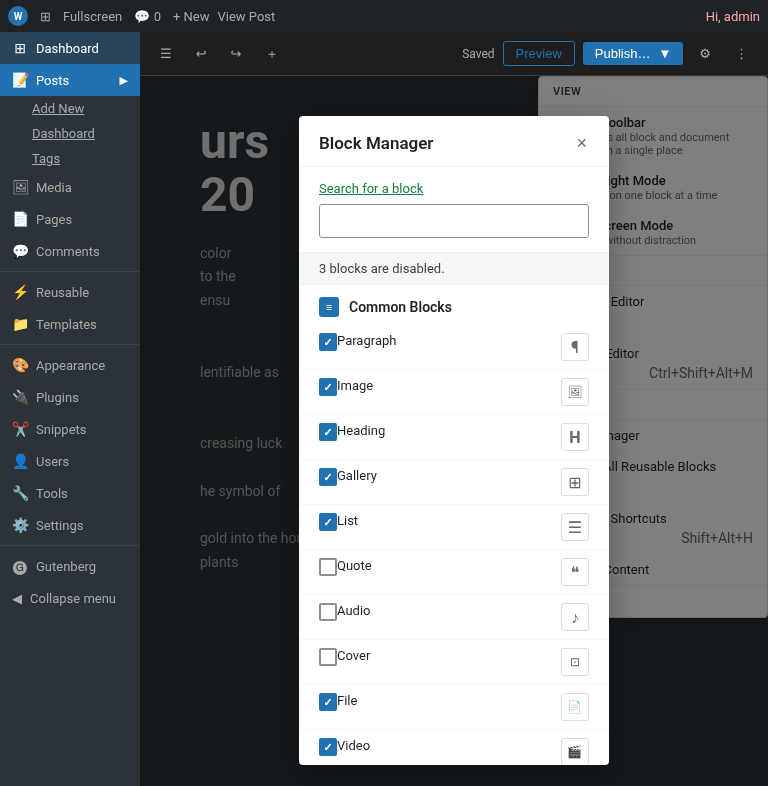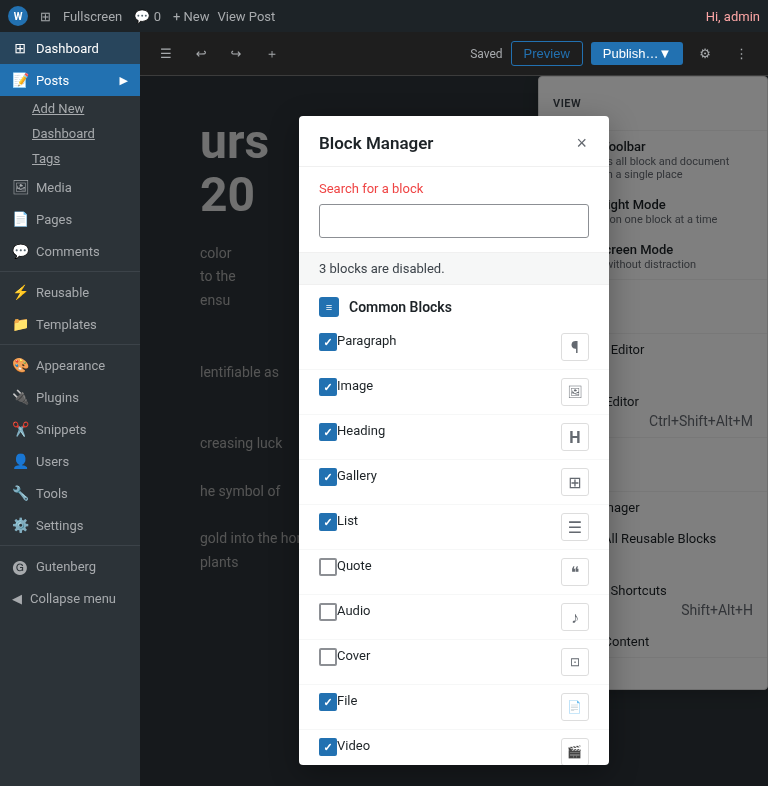--- a/index.html
+++ b/index.html
@@ -109,21 +109,21 @@
     .btn-publish {
       background: #2271b1;
       border: none;
       color: white;
       padding: 4px 12px;
       border-radius: 3px;
       font-size: 13px;
       cursor: pointer;
       display: flex;
       align-items: center;
-      gap: 0;
+      gap: 8px;
     }
 
     
     .editor-main {
       background: #2c3338;
       height: calc(100% - 44px);
       position: relative;
       overflow: hidden;
     }
 
@@ -133,21 +133,21 @@
       top: 0; right: 0;
       width: 230px;
       background: white;
       border: 1px solid #ddd;
       border-radius: 4px;
       box-shadow: 0 4px 15px rgba(0,0,0,0.2);
       z-index: 200;
       font-size: 13px;
     }
     .panel-section-title {
-      padding: 20px 14px;
+      padding: 8px 14px;
       color: #3c434a;
       font-size: 11px;
       font-weight: 600;
       text-transform: uppercase;
       letter-spacing: 0.5px;
       border-bottom: 1px solid #f0f0f0;
     }
     .panel-item {
       display: flex;
       align-items: flex-start;
@@ -214,23 +214,24 @@
       background: none;
       border: none;
       padding: 2px;
     }
     .modal-search-area {
       padding: 14px 20px;
       border-bottom: 1px solid #f0f0f0;
     }
     .modal-search-label {
       font-size: 13px;
-      color: #ef4444;
+      color: #15803d;
       margin-bottom: 8px;
       display: block;
+      text-decoration: underline;
     }
     .modal-search-input {
       width: 100%;
       border: 1px solid #8c8f94;
       border-radius: 3px;
       padding: 6px 10px;
       font-size: 13px;
       outline: none;
       height: 34px;
     }

